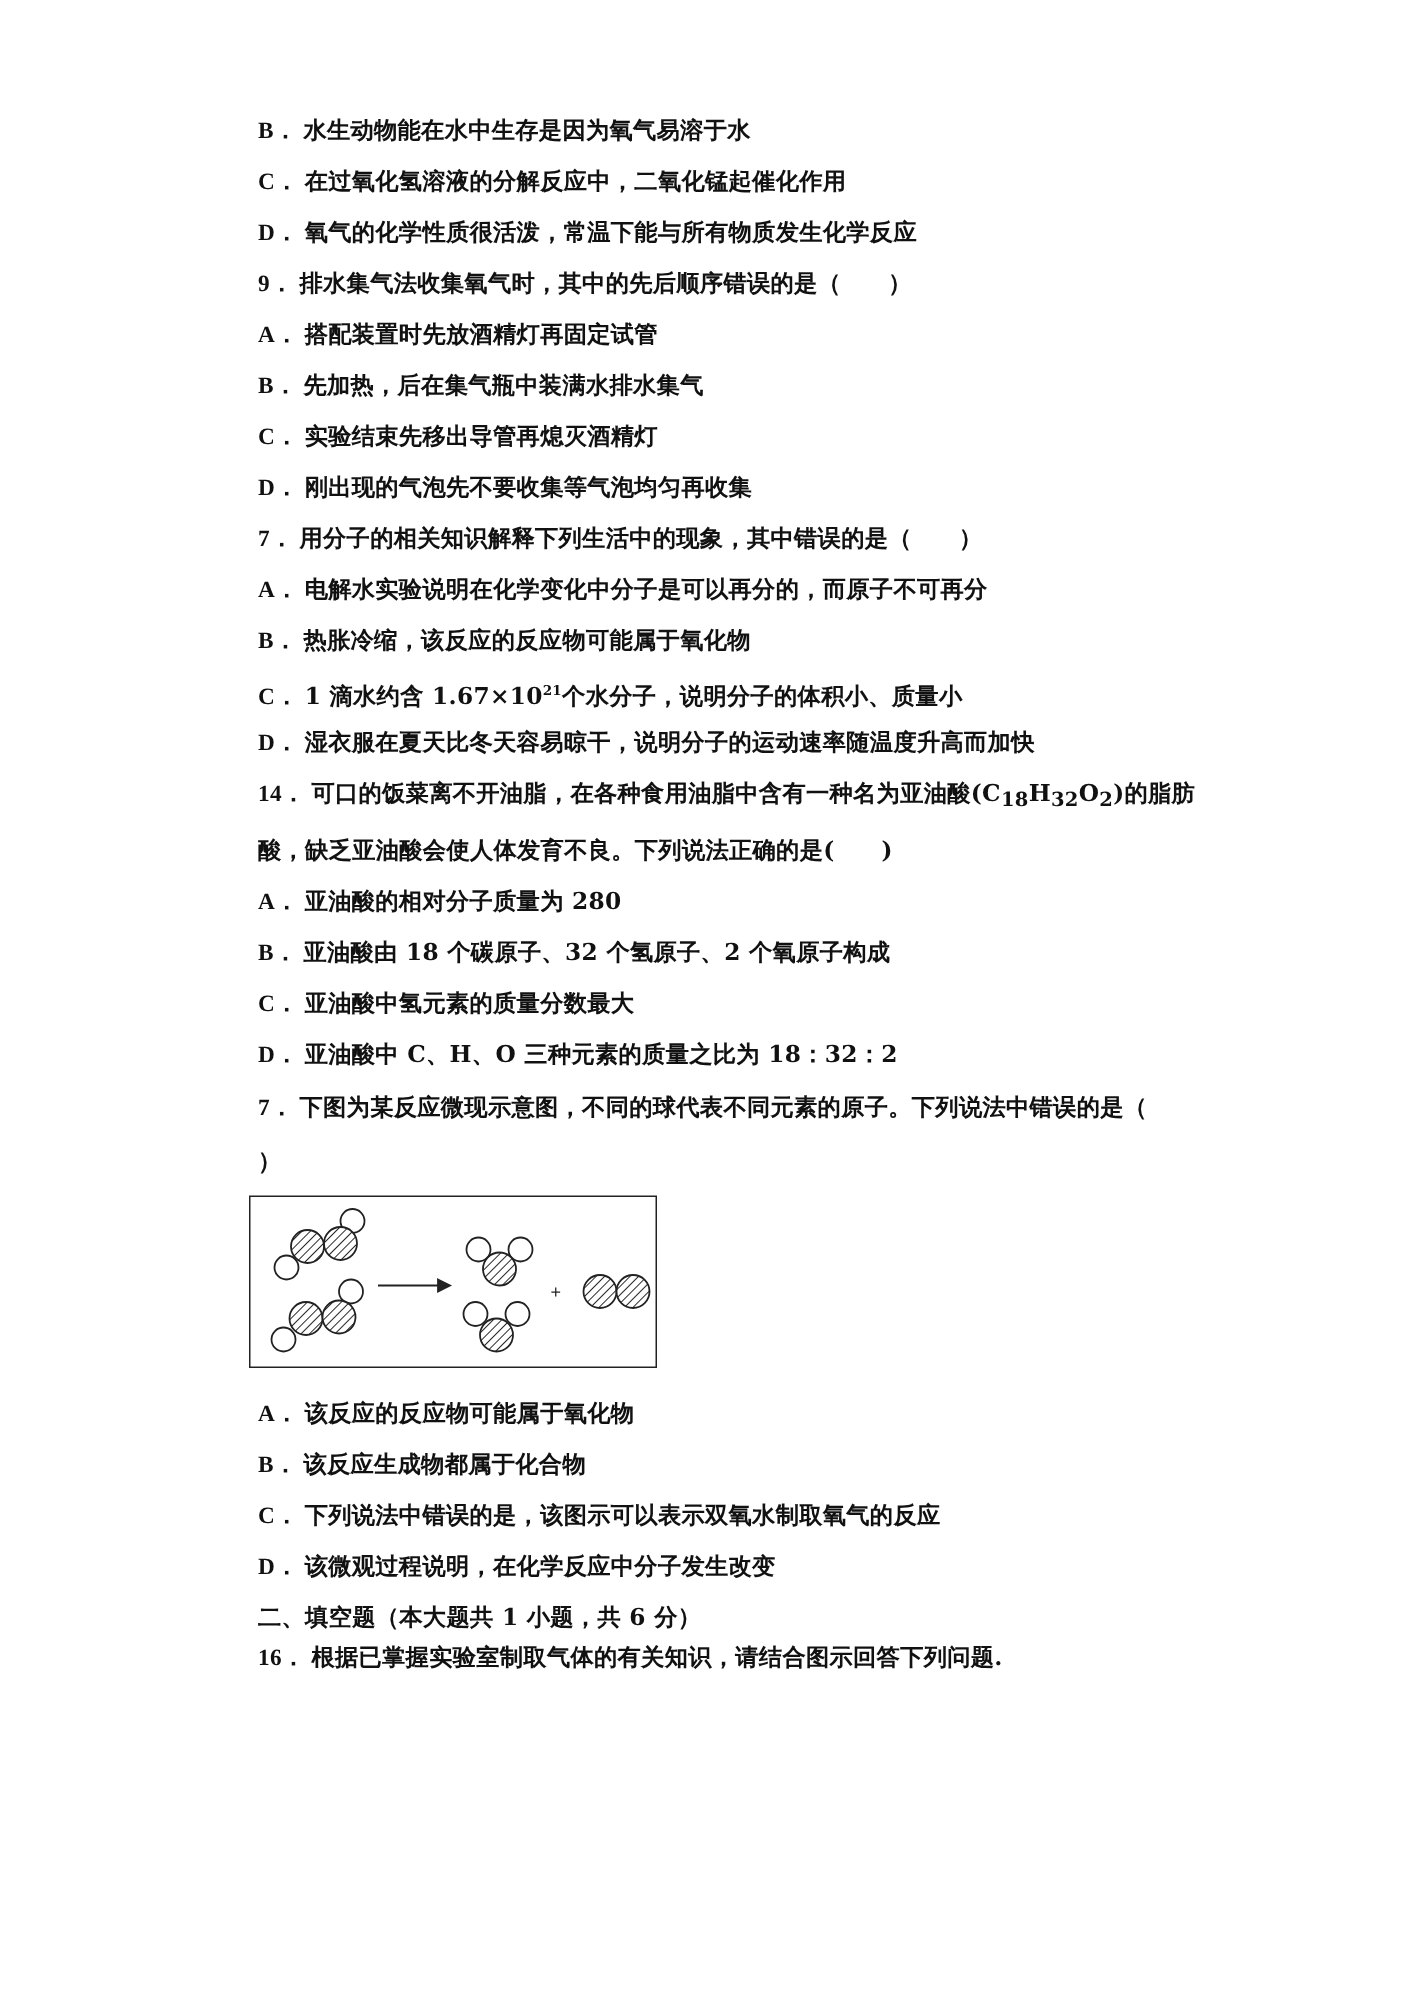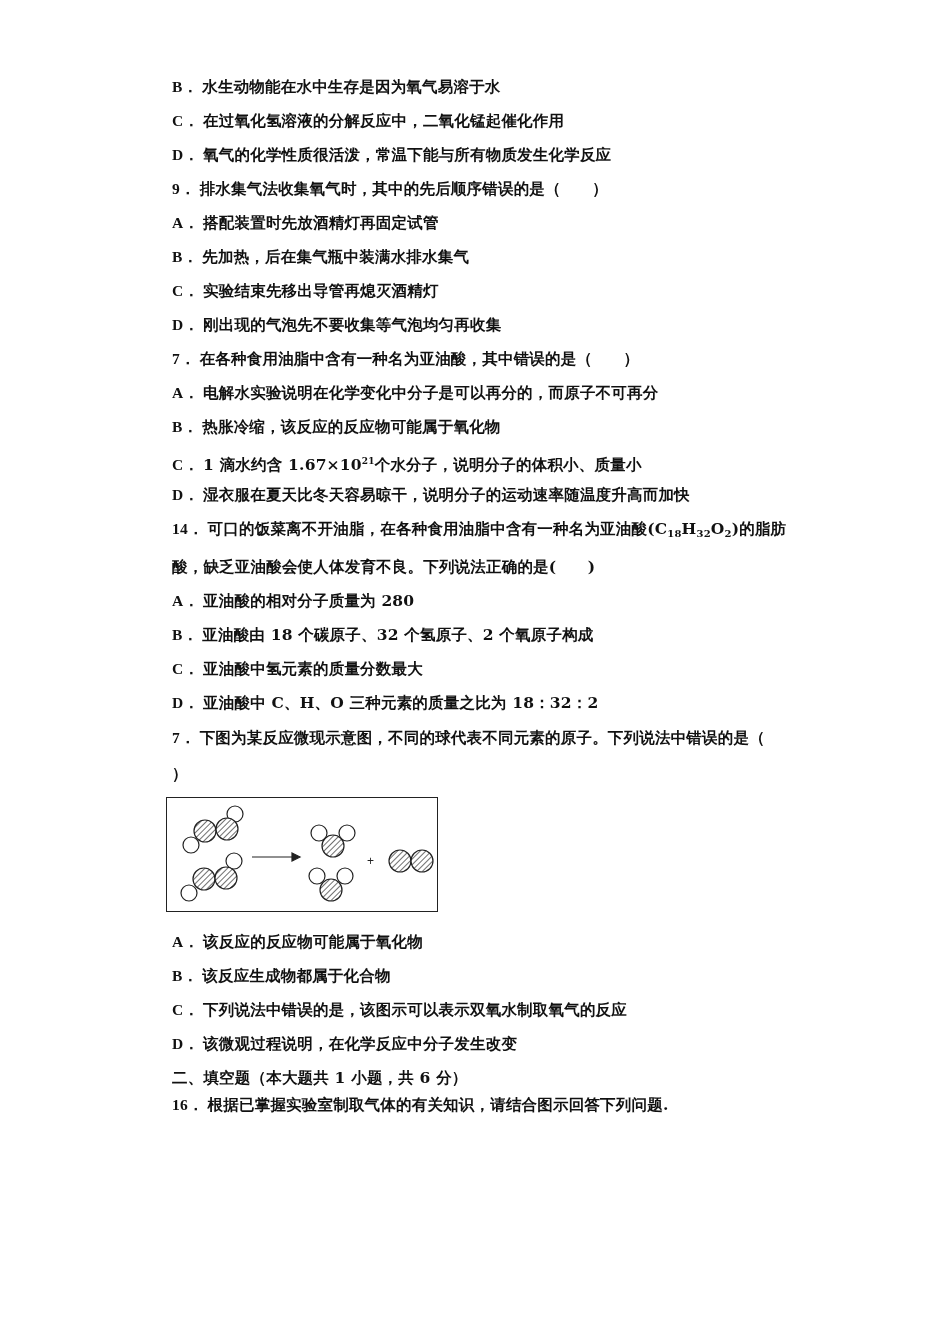--- a/index.html
+++ b/index.html
@@ -1,20 +1,20 @@
 <!DOCTYPE html>
 <html><head>
 <meta charset="utf-8">
 <style>
   html, body { margin:0; padding:0; background:#ffffff; }
   body { width:950px; height:1344px; position:relative; overflow:hidden;
          font-family:"DejaVu Serif","Liberation Serif",serif; color:#111; }
   .line { position:absolute; left:172px; font-size:15.5px; font-weight:bold; white-space:nowrap; line-height:20px; letter-spacing:0.2px; }
   .line .lbl { font-family:"Liberation Serif",serif; font-weight:bold; margin-right:4px; }
-  sub { font-size:10px; vertical-align:-3px; }
+  sub { font-size:13px; vertical-align:-3px; }
   sup { font-size:9px; vertical-align:6px; }
   .figure { position:absolute; left:166px; top:797px; width:272px; height:115px; border:1.5px solid #222; box-sizing:border-box; background:#fff; }
 </style>
 </head>
 <body>
 
 <svg width="0" height="0" style="position:absolute">
   <defs>
     <pattern id="hatch" width="4" height="4" patternUnits="userSpaceOnUse" patternTransform="rotate(45)">
       <rect width="4" height="4" fill="#fff"></rect>
@@ -24,21 +24,21 @@
 </svg>
 
 <div class="line" style="top:77px"><span class="lbl">B．</span><span>水生动物能在水中生存是因为氧气易溶于水</span></div>
 <div class="line" style="top:111px"><span class="lbl">C．</span><span>在过氧化氢溶液的分解反应中，二氧化锰起催化作用</span></div>
 <div class="line" style="top:145px"><span class="lbl">D．</span><span>氧气的化学性质很活泼，常温下能与所有物质发生化学反应</span></div>
 <div class="line" style="top:179px"><span class="lbl">9．</span><span>排水集气法收集氧气时，其中的先后顺序错误的是（　　）</span></div>
 <div class="line" style="top:213px"><span class="lbl">A．</span><span>搭配装置时先放酒精灯再固定试管</span></div>
 <div class="line" style="top:247px"><span class="lbl">B．</span><span>先加热，后在集气瓶中装满水排水集气</span></div>
 <div class="line" style="top:281px"><span class="lbl">C．</span><span>实验结束先移出导管再熄灭酒精灯</span></div>
 <div class="line" style="top:315px"><span class="lbl">D．</span><span>刚出现的气泡先不要收集等气泡均匀再收集</span></div>
-<div class="line" style="top:349px"><span class="lbl">7．</span><span>在各种食用油脂中含有一种名为亚油酸，其中错误的是（　　）</span></div>
+<div class="line" style="top:349px"><span class="lbl">7．</span><span>用分子的相关知识解释下列生活中的现象，其中错误的是（　　）</span></div>
 <div class="line" style="top:383px"><span class="lbl">A．</span><span>电解水实验说明在化学变化中分子是可以再分的，而原子不可再分</span></div>
 <div class="line" style="top:417px"><span class="lbl">B．</span><span>热胀冷缩，该反应的反应物可能属于氧化物</span></div>
 
 <div class="line" style="top:451px"><span class="lbl">C．</span><span>1 滴水约含 1.67×10</span><sup>21</sup><span>个水分子，说明分子的体积小、质量小</span></div>
 <div class="line" style="top:485px"><span class="lbl">D．</span><span>湿衣服在夏天比冬天容易晾干，说明分子的运动速率随温度升高而加快</span></div>
 
 <div class="line" style="top:519px"><span class="lbl">14．</span><span>可口的饭菜离不开油脂，在各种食用油脂中含有一种名为亚油酸(C</span><sub>18</sub><span>H</span><sub>32</sub><span>O</span><sub>2</sub><span>)的脂肪</span></div>
 <div class="line" style="top:557px"><span>酸，缺乏亚油酸会使人体发育不良。下列说法正确的是(　　)</span></div>
 
 <div class="line" style="top:591px"><span class="lbl">A．</span><span>亚油酸的相对分子质量为 280</span></div>

